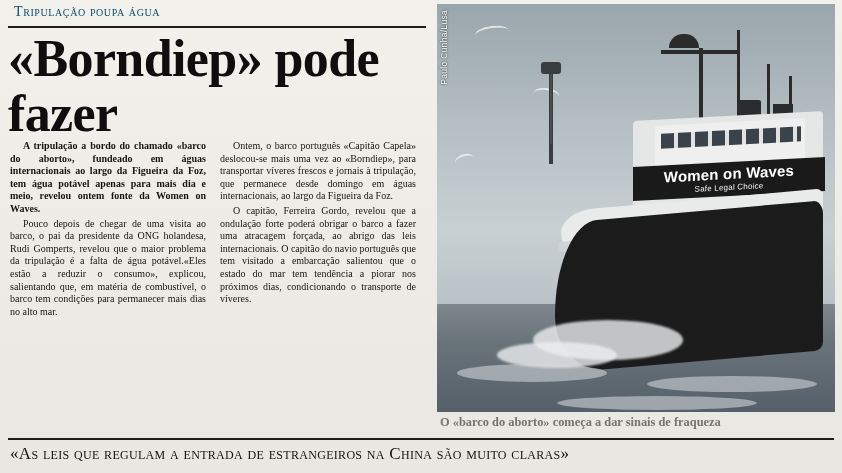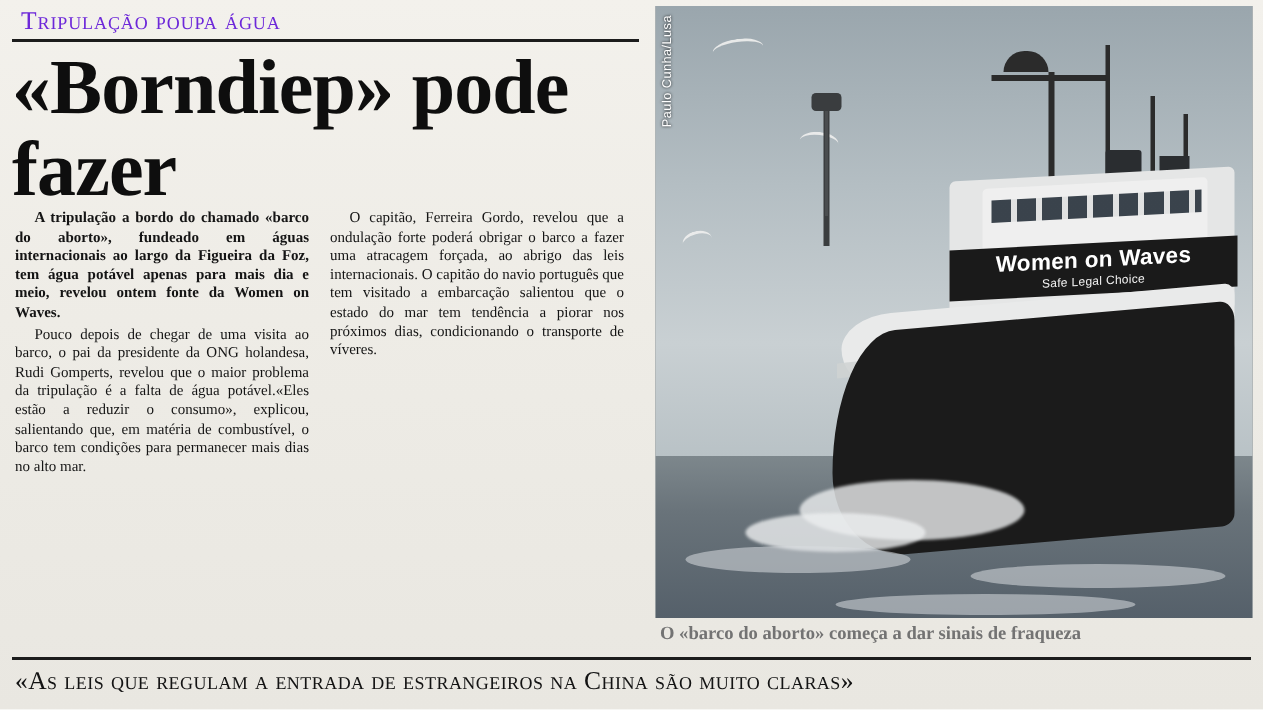--- a/index.html
+++ b/index.html
@@ -27,23 +27,23 @@
     position: absolute;
     background: #1c1c1c;
   }
   
   .kicker {
     position: absolute;
     left: 14px;
     top: 4px;
     font-family: "Liberation Serif", serif;
     font-variant: small-caps;
-    font-size: 17px;
+    font-size: 14px;
     letter-spacing: .6px;
-    color: #6d28d9;
+    color: #0c4a6e;
     white-space: nowrap;
   }
   .rule-top {
     left: 8px;
     top: 26px;
     width: 418px;
     height: 1.5px;
   }
   
   .headline {
@@ -264,20 +264,21 @@
   <div class="headline">
     <span class="l1">«Borndiep» pode fazer</span>
   </div>
 
   <div class="cols">
     <div class="col">
       <p class="lead first">A tripulação a bordo do chamado «barco do aborto», fundeado em águas internacionais ao largo da Figueira da Foz, tem água potável apenas para mais dia e meio, revelou ontem fonte da Women on Waves.</p>
       <p>Pouco depois de chegar de uma visita ao barco, o pai da presidente da ONG holandesa, Rudi Gomperts, revelou que o maior problema da tripulação é a falta de água potável.«Eles estão a reduzir o consumo», explicou, salientando que, em matéria de combustível, o barco tem condições para permanecer mais dias no alto mar.</p>
     </div>
     <div class="col">
+      <p>Ontem, o barco português «Capitão Capela» deslocou-se mais uma vez ao «Borndiep», para transportar víveres frescos e jornais à tripulação, que permanece desde domingo em águas internacionais, ao largo da Figueira da Foz.</p>
       <p>O capitão, Ferreira Gordo, revelou que a ondulação forte poderá obrigar o barco a fazer uma atracagem forçada, ao abrigo das leis internacionais. O capitão do navio português que tem visitado a embarcação salientou que o estado do mar tem tendência a piorar nos próximos dias, condicionando o transporte de víveres.</p>
     </div>
   </div>
 
   <div class="photo">
     <div class="sky"></div>
     <div class="sea"></div>
 
     <div class="bird" style="left:38px; top:22px;"></div>
     <div class="bird" style="left:96px; top:84px; width:26px; transform:rotate(6deg);"></div>

